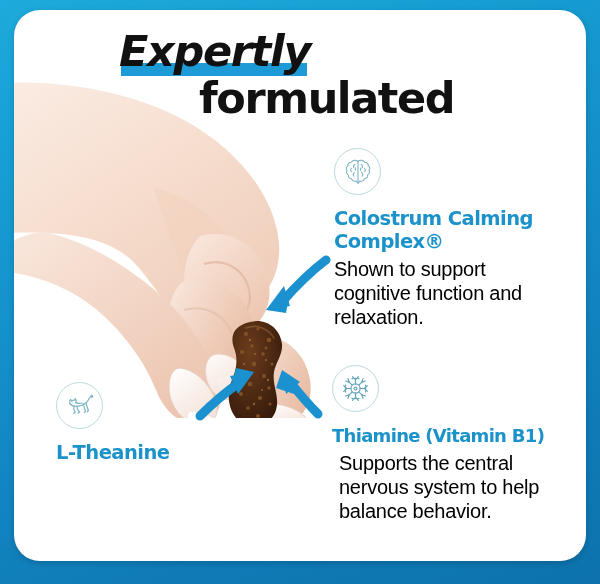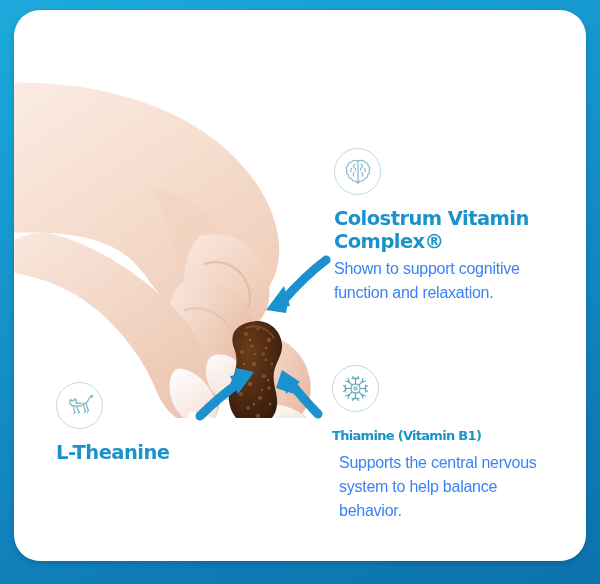--- a/index.html
+++ b/index.html
@@ -129,30 +129,30 @@
 
   .feat-title {
     font-family: "DejaVu Sans", sans-serif;
     font-weight: 700;
     font-size: 19.5px;
     line-height: 23px;
     letter-spacing: -0.55px;
     color: #1b92c9;
     margin-bottom: 4px;
   }
-  .f-thiamine .feat-title { font-size: 13px; letter-spacing: -0.7px; }
+  .f-thiamine .feat-title { font-size: 18px; letter-spacing: -0.7px; }
   .f-theanine .feat-title { font-size: 19.5px; }
 
   .feat-body {
     font-family: "Liberation Sans", sans-serif;
     font-weight: 400;
-    font-size: 16px;
+    font-size: 20px;
     line-height: 24px;
     letter-spacing: -0.25px;
-    color: #3b82f6;
+    color: #000000;
   }
   .f-colostrum .feat-body { width: 190px; }
   .f-theanine  .feat-body { width: 250px; }
   .f-thiamine  .feat-body { width: 215px; margin-left: 7px; }
 </style>
 </head>
 <body>
 
 <div id="infographic">
 
@@ -251,20 +251,27 @@
             <circle cx="19" cy="34" r="1.0"></circle>
               <circle cx="32" cy="60" r="1.2"></circle>
             <circle cx="8" cy="44" r="1.1"></circle>
               <circle cx="18" cy="84" r="1.2"></circle>
           </g>
           <path d="M10,8 C20,4 32,8 38,18" fill="none" stroke="#a97444" stroke-width="1.6" opacity="0.45" stroke-linecap="round"></path>
         </g>
       </svg>
     </div>
 
+    <div class="headline">
+      <span class="headline-row1">
+        <span class="hl-bar"></span>
+        <span class="hl-expertly">Expertly</span>
+      </span>
+      <span class="hl-formulated">formulated</span>
+    </div>
 
     <svg id="arrows" viewBox="0 0 572 551" xmlns="http://www.w3.org/2000/svg">
 
       <g>
         <path d="M312,250 C296,262 282,276 268,292" fill="none" stroke="#1b92cf" stroke-width="9" stroke-linecap="round"></path>
         <path d="M252,300 L276,282 L272,303 Z" fill="#1b92cf"></path>
         <path d="M252,300 L270,276 L276,296 Z" fill="#1b92cf"></path>
       </g>
 
       <g>
@@ -297,21 +304,21 @@
             <path d="M8.6,11.4 C7.4,12.2 7.4,13.8 8.4,14.6"></path>
             <path d="M11.4,15.6 C10.0,16.4 9.8,18.2 10.8,19.2"></path>
             <path d="M12.4,11.0 L12.4,13.2"></path>
             <path d="M18.2,7.4 C19.6,8.2 19.8,9.8 19.0,10.8"></path>
             <path d="M21.4,11.4 C22.6,12.2 22.6,13.8 21.6,14.6"></path>
             <path d="M18.6,15.6 C20.0,16.4 20.2,18.2 19.2,19.2"></path>
             <path d="M17.6,11.0 L17.6,13.2"></path>
           </g>
         </svg>
       </div>
-      <div class="feat-title">Colostrum Vitamin Complex®</div>
+      <div class="feat-title">Colostrum Calming Complex®</div>
       <div class="feat-body">Shown to support cognitive function and relaxation.</div>
     </div>
 
     <div class="feature f-theanine">
       <div class="feat-icon">
         <svg width="30" height="30" viewBox="0 0 30 30" xmlns="http://www.w3.org/2000/svg">
           <g fill="none" stroke="#7fb5c6" stroke-width="1.2" stroke-linecap="round" stroke-linejoin="round">
 
             <path d="M5.0,12.6 C4.4,11.0 4.6,9.4 5.6,8.4 L6.6,10.2
                      C7.4,9.4 8.6,9.0 9.6,9.2 L10.4,7.6 C11.2,8.8 11.4,10.4 10.8,11.6"></path>

